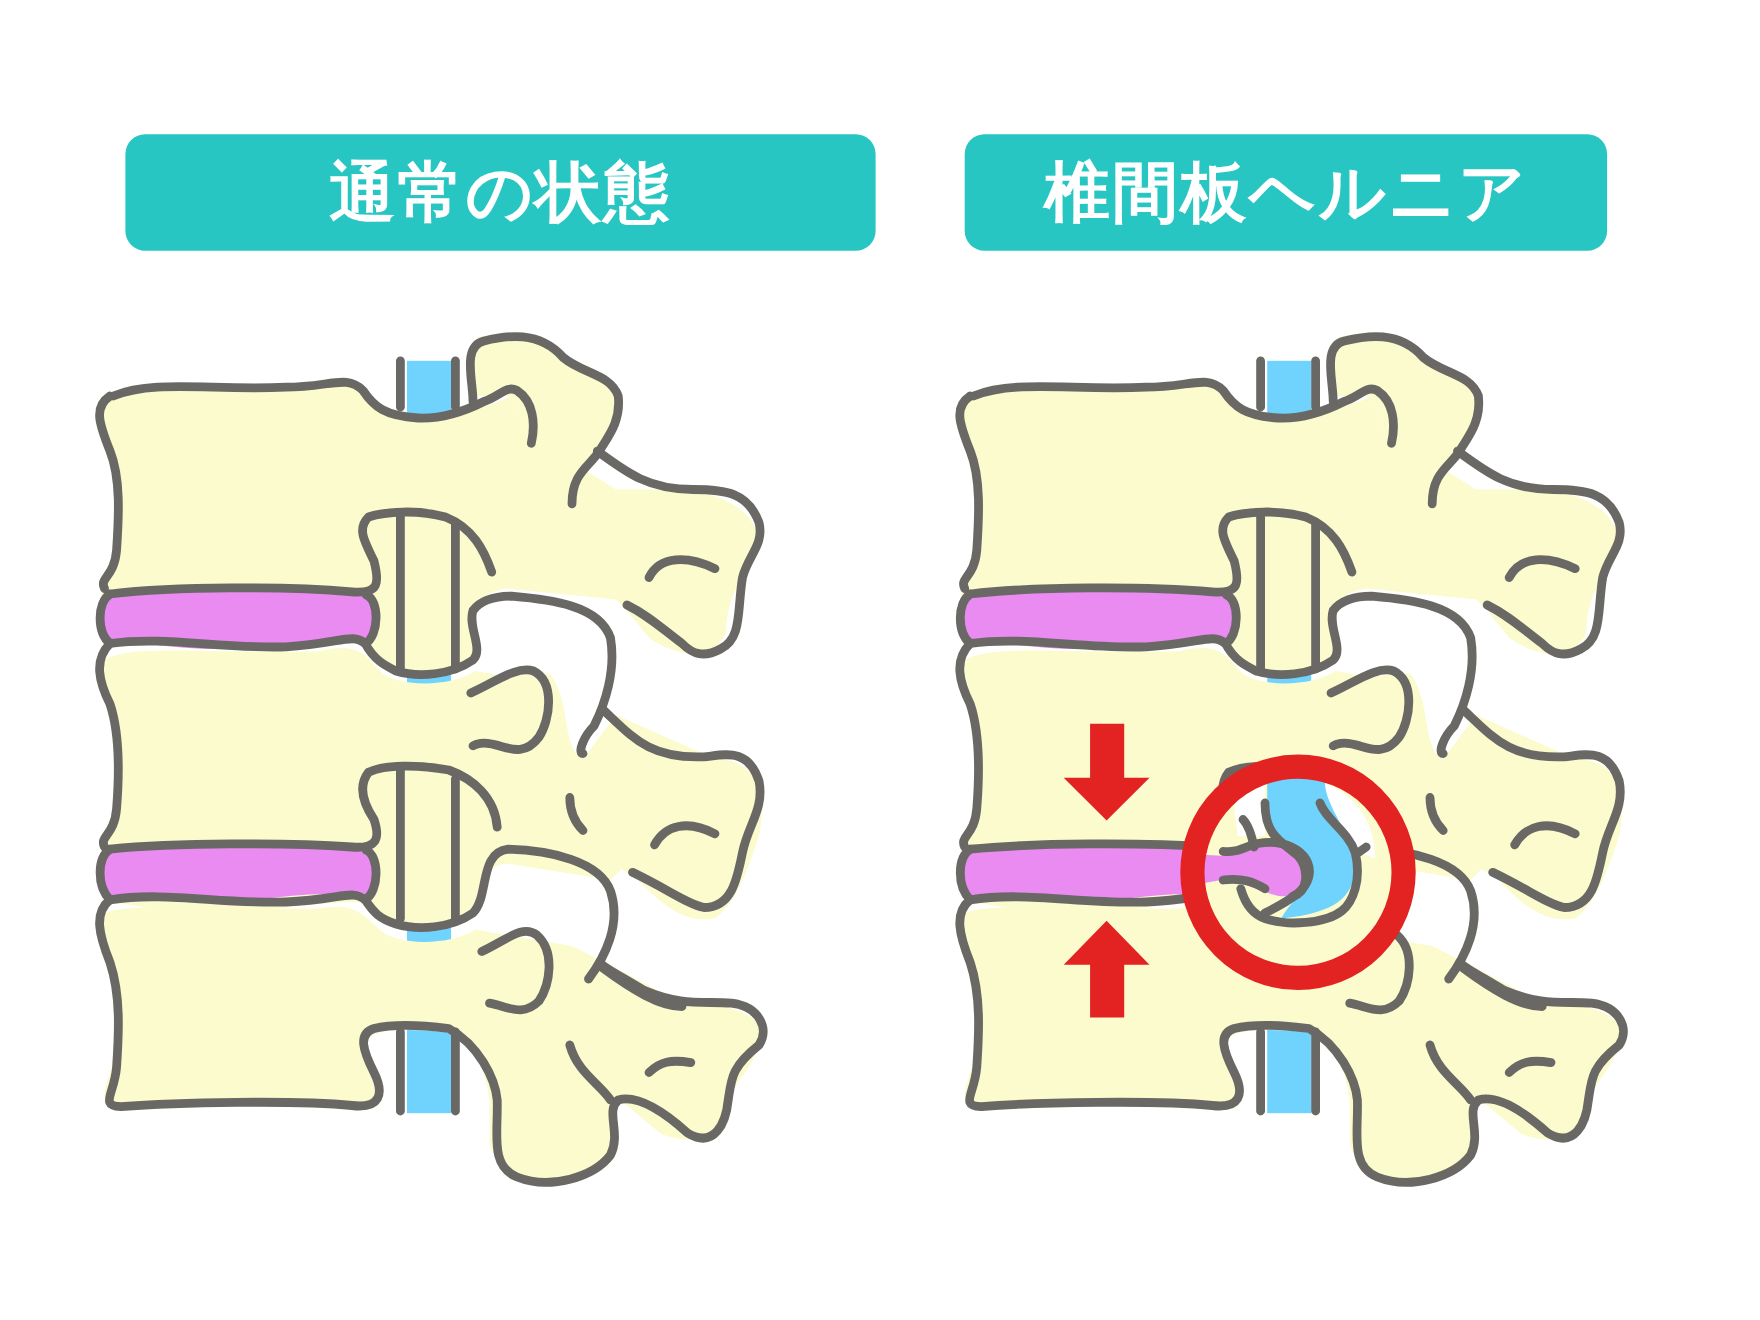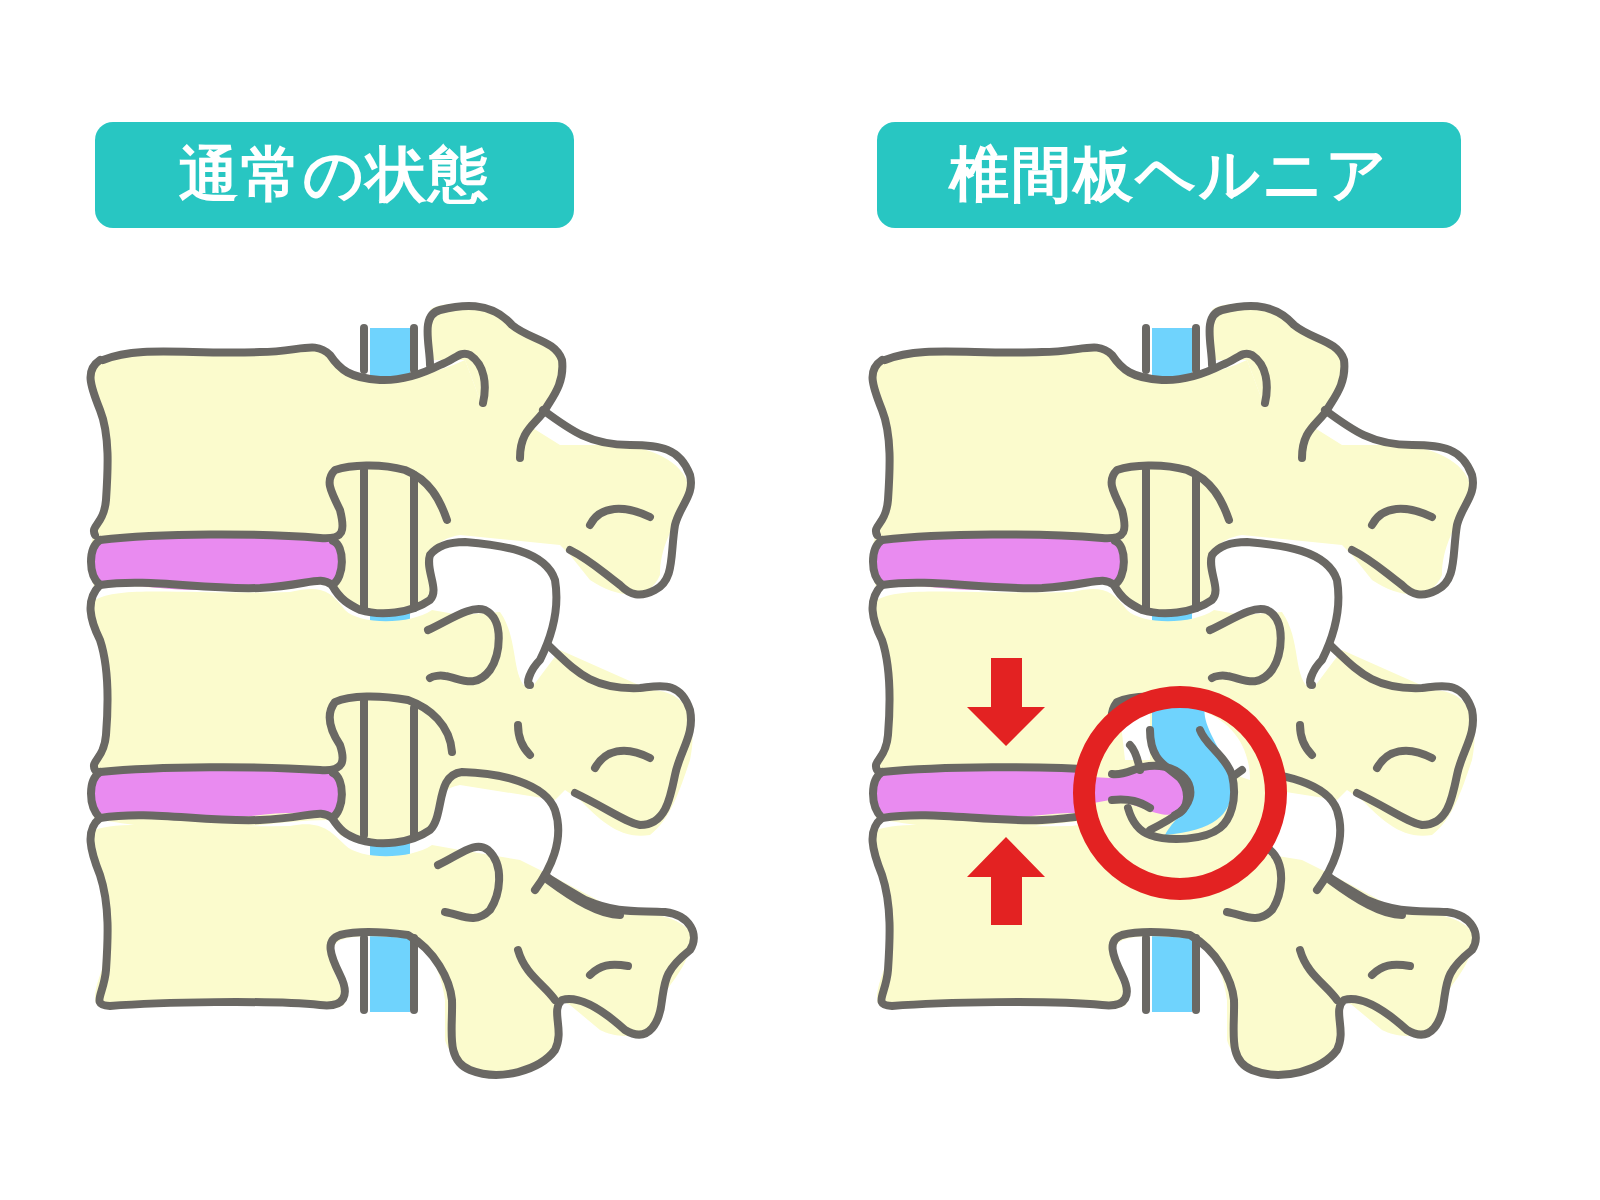--- a/index.html
+++ b/index.html
@@ -6,21 +6,21 @@
   body { width:1600px; height:1200px; position:relative; overflow:hidden; font-family:"DejaVu Sans", sans-serif; }
   .label-box {
     position:absolute; top:122px; height:106px;
     background:#28c6c2; border-radius:18px;
     display:flex; align-items:center; justify-content:center;
   }
   .label-text {
     color:#ffffff; font-weight:bold; font-size:60px; letter-spacing:2px;
     font-family:"DejaVu Sans", sans-serif;
   }
-  #label-left { left:95px; width:479px; }
+  #label-left { left:114px; width:682px; }
   #label-right { left:877px; width:584px; }
   svg.art { position:absolute; left:0; top:0; }
 </style>
 </head>
 <body>
 
 <div class="label-box" id="label-left">
   <span class="label-text">通常の状態</span>
 </div>
 <div class="label-box" id="label-right">

